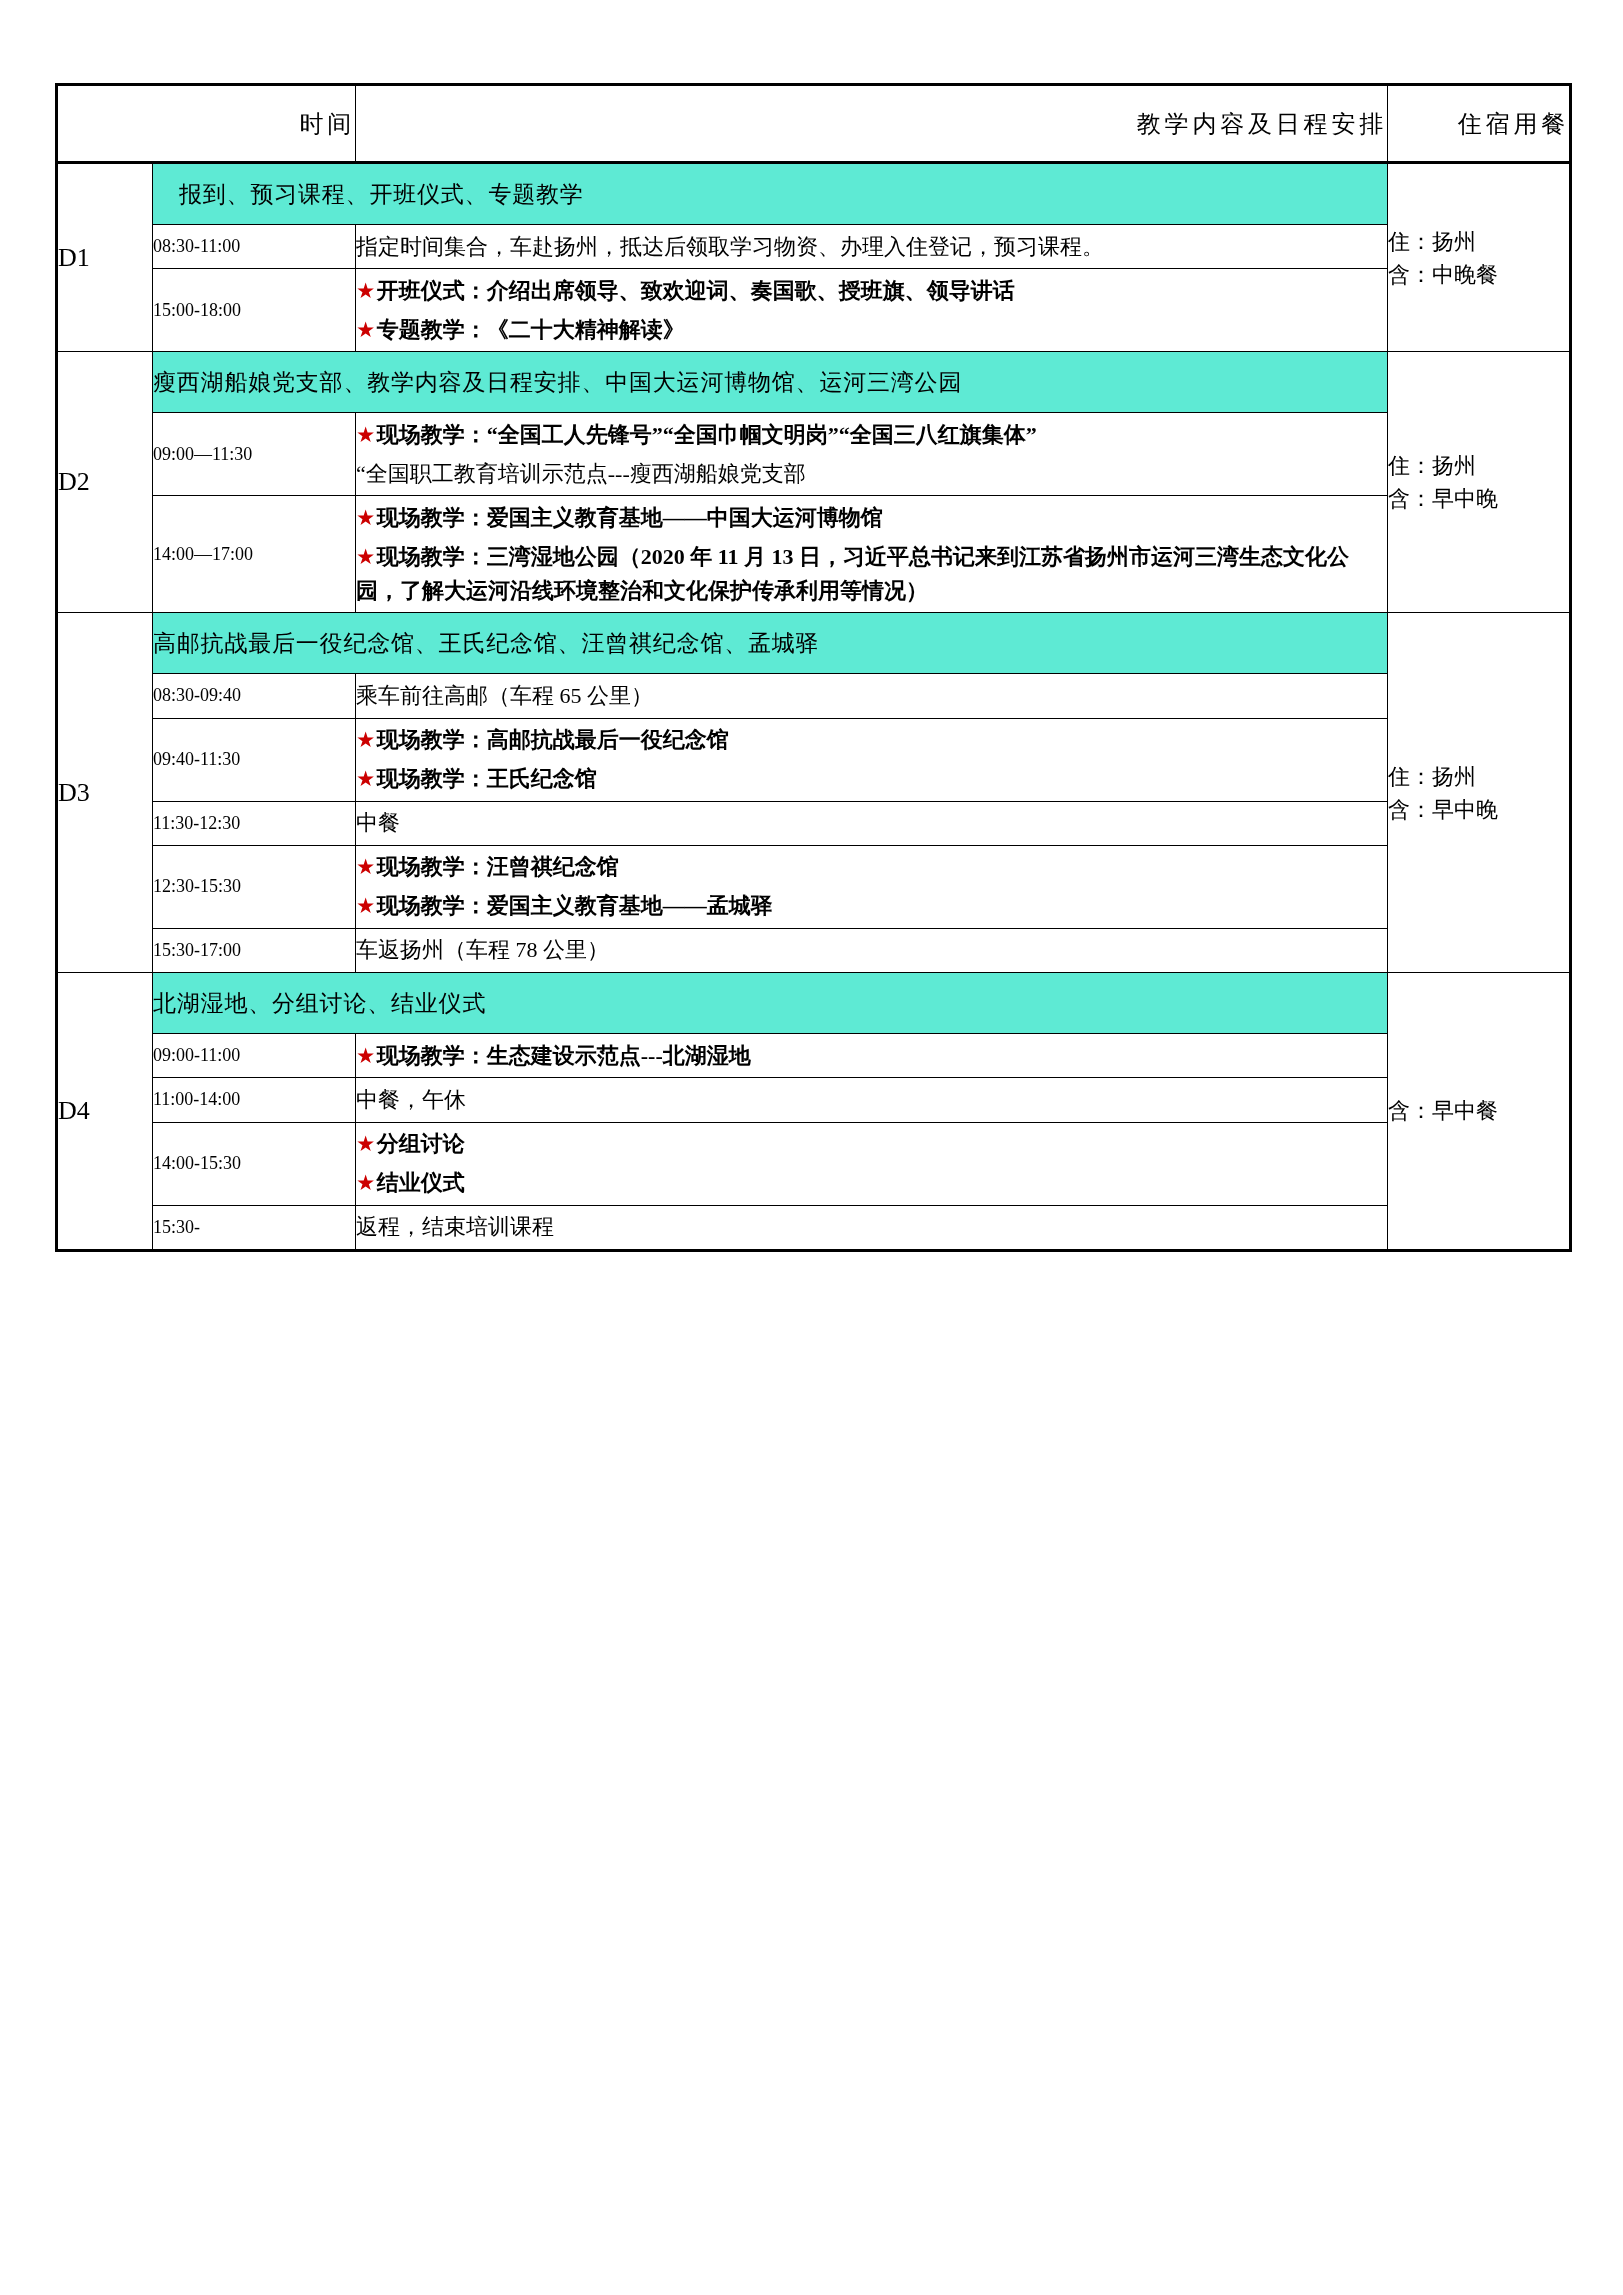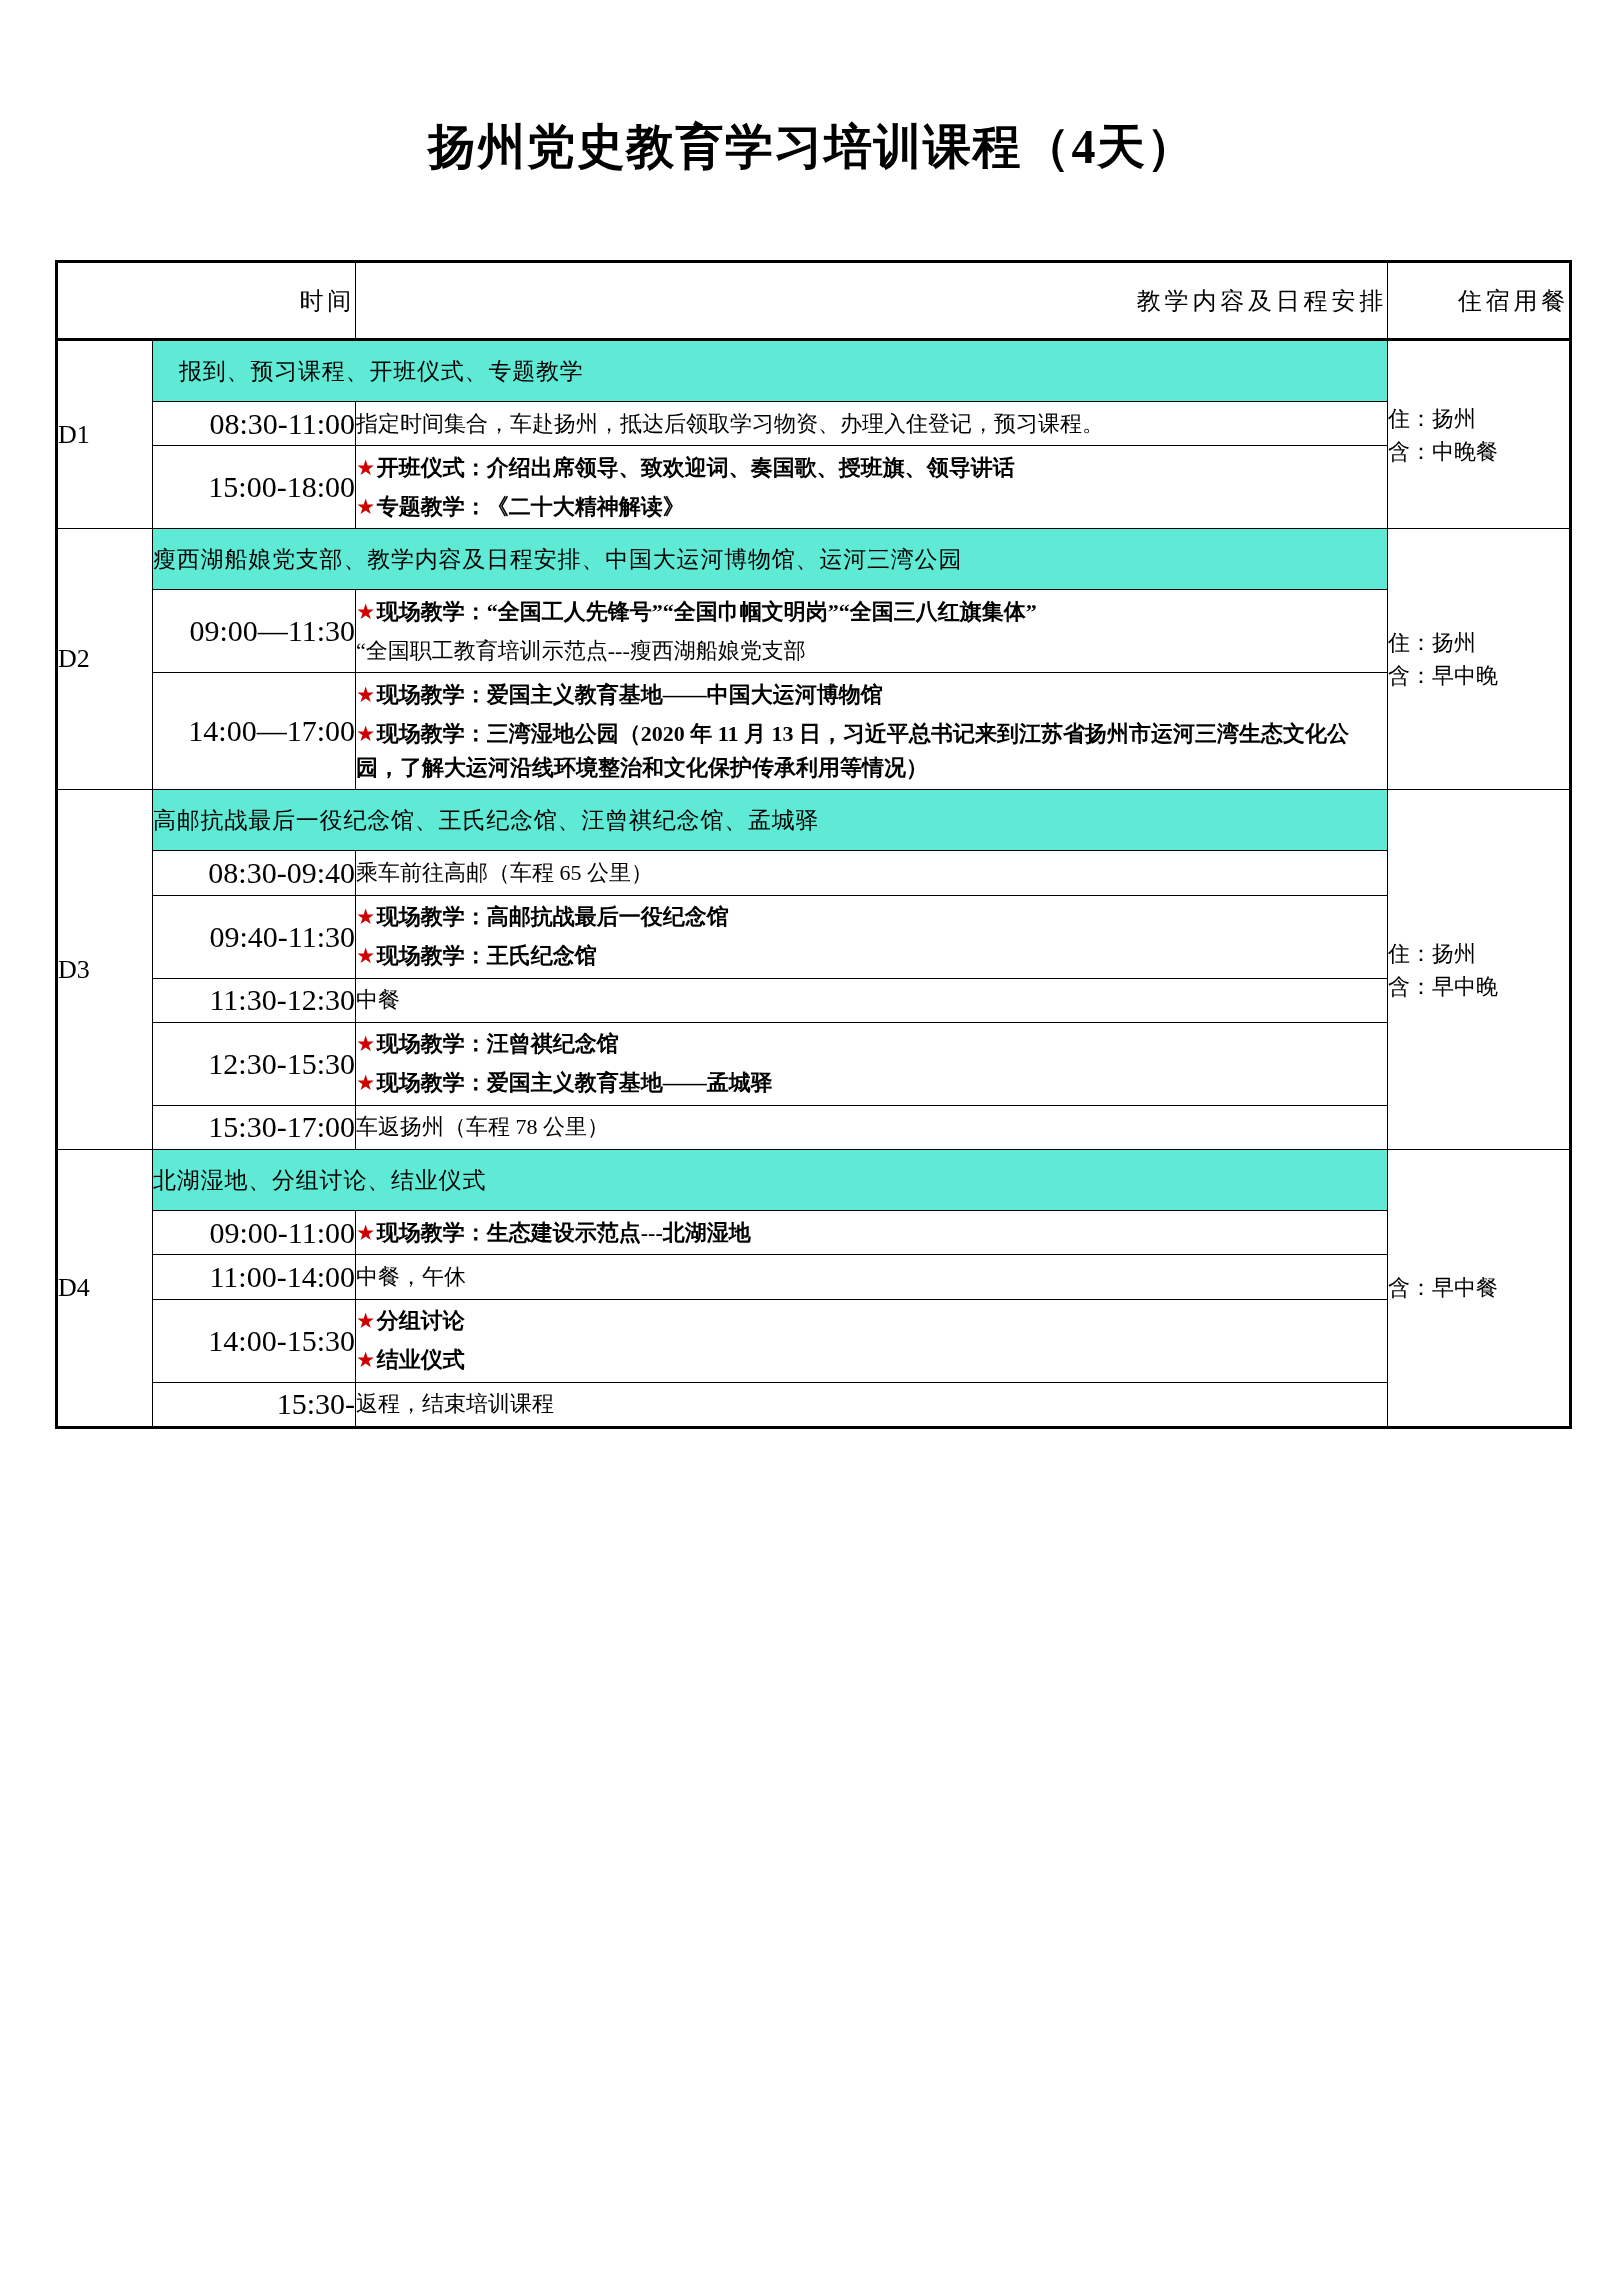--- a/index.html
+++ b/index.html
@@ -88,22 +88,22 @@
     font-size: 23px;
     letter-spacing: 0.8px;
     vertical-align: middle;
     border-left: 1.5px solid #000;
     border-right: 1.5px solid #000;
   }
   .banner-cell.indent { padding-left: 26px; }
 
   
   .time-cell {
-    text-align: right;
-    font-size: 30px;
+    text-align: left;
+    font-size: 18px;
     font-family: "Liberation Serif", "DejaVu Serif", serif;
     letter-spacing: 0px;
     white-space: nowrap;
   }
 
   
   .content-cell {
     padding: 7.7px 9.2px 7.7px 10.7px;
     font-size: 22px;
     line-height: 1.55;
@@ -135,21 +135,20 @@
   }
   .stay-cell .sline { display: block; white-space: nowrap; }
 
   .heavy-top { border-top: 3.1px solid #000 !important; }
 </style>
 </head>
 <body>
 
 <div class="page">
 
-  <h1 class="doc-title">扬州党史教育学习培训课程（4天）</h1>
 
   <table class="schedule">
     <colgroup>
       <col class="c-day">
       <col class="c-time">
       <col class="c-content">
       <col class="c-stay">
     </colgroup>
     <tbody id="table-body">
         <tr>

